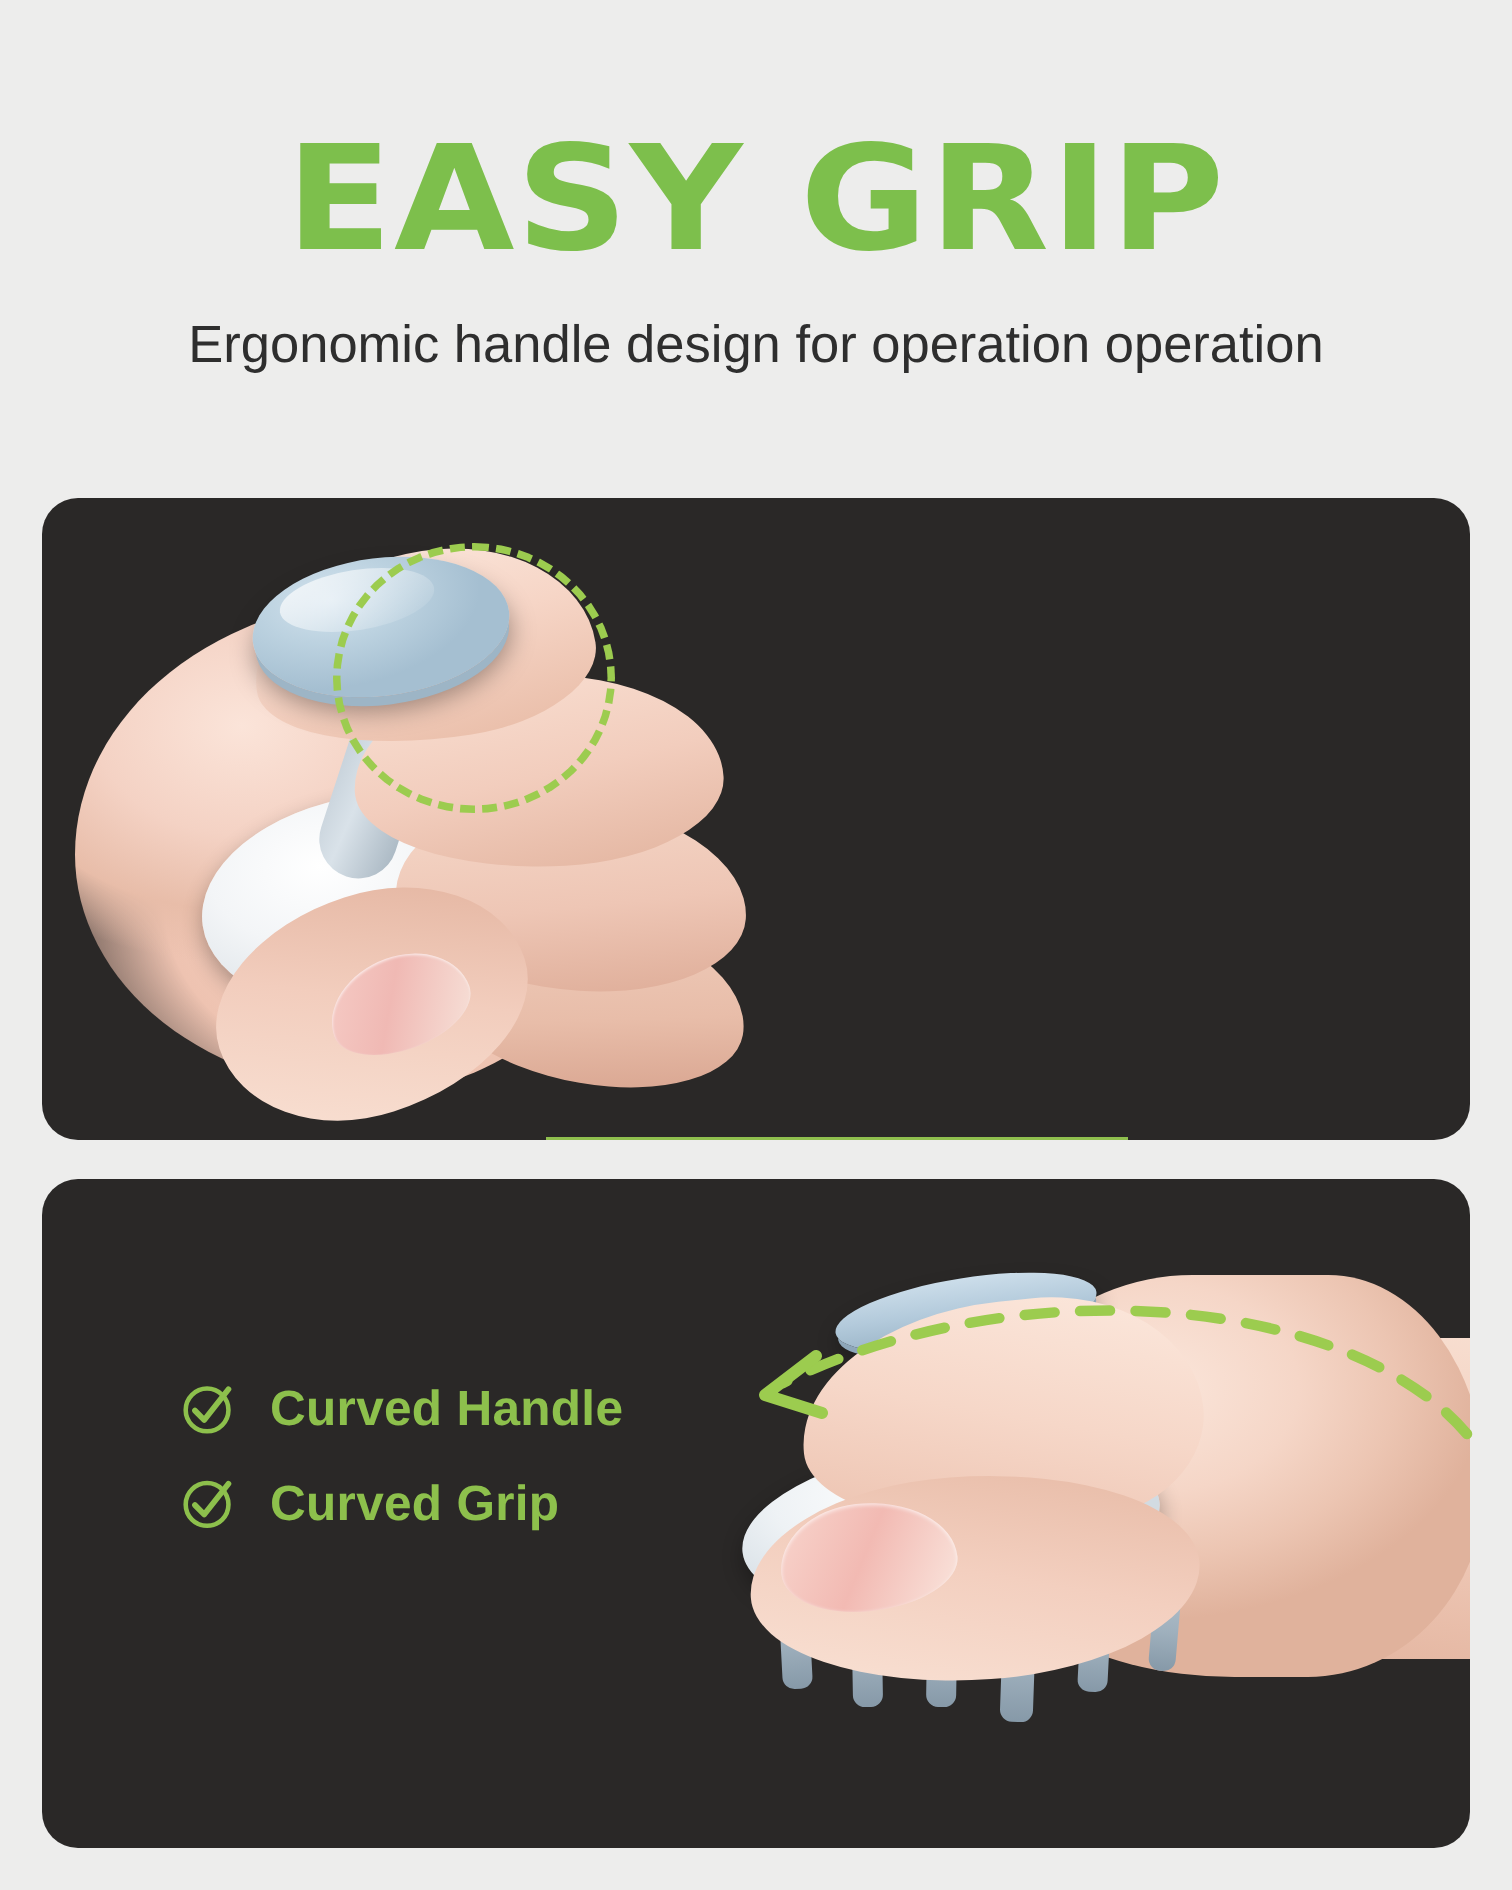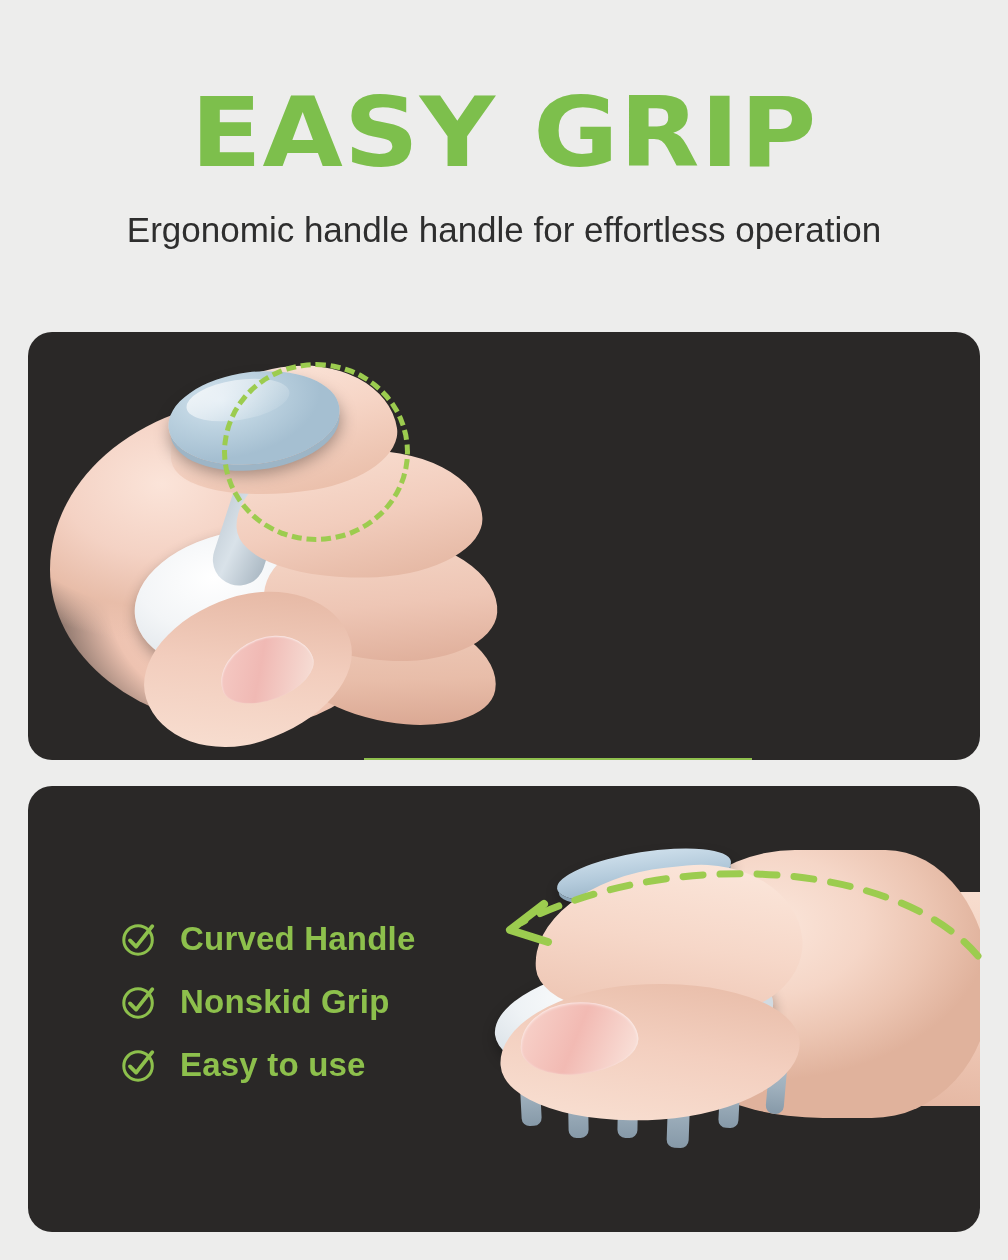--- a/index.html
+++ b/index.html
@@ -246,21 +246,21 @@
   }
   .check { width:38px; height:38px; flex:0 0 38px; }
   .check svg { display:block; width:38px; height:38px; overflow:visible; }
 </style>
 </head>
 <body>
 
 <div class="page">
 
   <div class="headline">EASY GRIP</div>
-  <div class="subhead">Ergonomic handle handle for effortless operation</div>
+  <div class="subhead">Ergonomic handle design for operation operation</div>
 
   <div class="panel" id="panel-one">
 
     <div class="photo">
       <div class="p1-hand">
         <div class="p1-palm"></div>
         <div class="p1-body"></div>
         <div class="p1-finger-4"></div>
         <div class="p1-finger-3"></div>
         <div class="p1-stem"></div>
@@ -321,28 +321,19 @@
       <span class="label">Curved Handle</span>
     </div>
 
     <div class="feature-row">
       <span class="check">
         <svg viewBox="0 0 40 40" aria-hidden="true">
           <circle cx="19" cy="21" r="15" fill="none" stroke="#8dc04c" stroke-width="3.2"></circle>
           <path d="M10.5 21.5 L17 28 L34 6.5" fill="none" stroke="#8dc04c" stroke-width="4" stroke-linecap="round" stroke-linejoin="round"></path>
         </svg>
       </span>
-      <span class="label">Nonskid Grip</span>
+      <span class="label">Curved Grip</span>
     </div>
 
-    <div class="feature-row">
-      <span class="check">
-        <svg viewBox="0 0 40 40" aria-hidden="true">
-          <circle cx="19" cy="21" r="15" fill="none" stroke="#8dc04c" stroke-width="3.2"></circle>
-          <path d="M10.5 21.5 L17 28 L34 6.5" fill="none" stroke="#8dc04c" stroke-width="4" stroke-linecap="round" stroke-linejoin="round"></path>
-        </svg>
-      </span>
-      <span class="label">Easy to use</span>
-    </div>
 
   </div>
 
 </div>
 
 </body></html>

